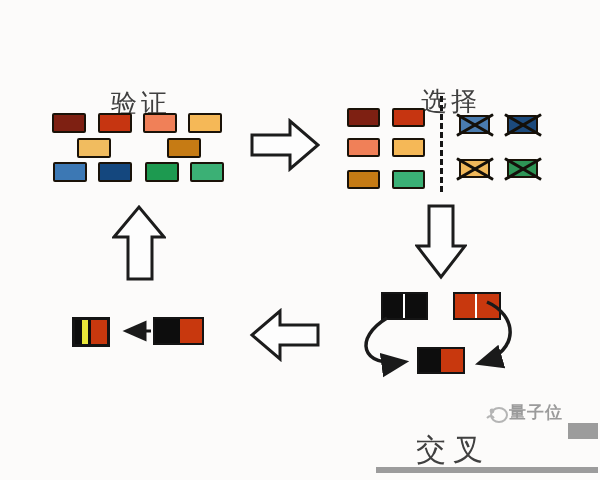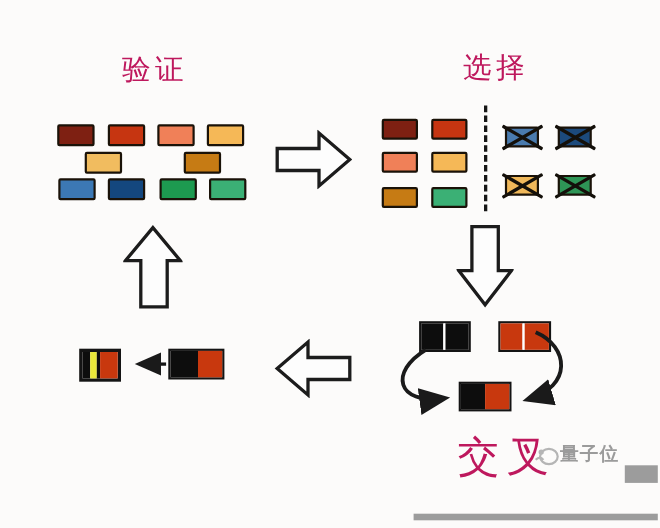--- a/index.html
+++ b/index.html
@@ -1,23 +1,23 @@
 <!DOCTYPE html>
 <html><head>
 <meta charset="utf-8">
 <style>
   html,body{margin:0;padding:0;background:#ffffff;}
   .canvas{
     position:relative;width:600px;height:480px;background:#fcfbfa;overflow:hidden;
     font-family:"Liberation Serif", serif;
   }
-  .label{position:absolute;color:#be185d;white-space:nowrap;}
+  .label{position:absolute;color:#404040;white-space:nowrap;margin-top:40px;}
   .lbl-validate{left:111px;top:46px;font-size:26px;letter-spacing:4px;}
   .lbl-select{left:421px;top:44px;font-size:26px;letter-spacing:4px;}
-  .lbl-crossover{left:416px;top:390px;font-size:38px;letter-spacing:7px;}
+  .lbl-crossover{left:416px;top:390px;font-size:30px;letter-spacing:7px;}
   .lbl-mutate{left:86px;top:392px;font-size:30px;letter-spacing:4px;}
 
   .group{position:absolute;}
   #grp-population{left:52px;top:113px;width:180px;height:72px;}
   #grp-kept{left:347px;top:108px;width:80px;height:84px;}
   #grp-rejected{left:459px;top:115px;width:82px;height:68px;}
 
   .block{
     position:absolute;box-sizing:border-box;border:2px solid #1a1208;border-radius:2px;
   }

